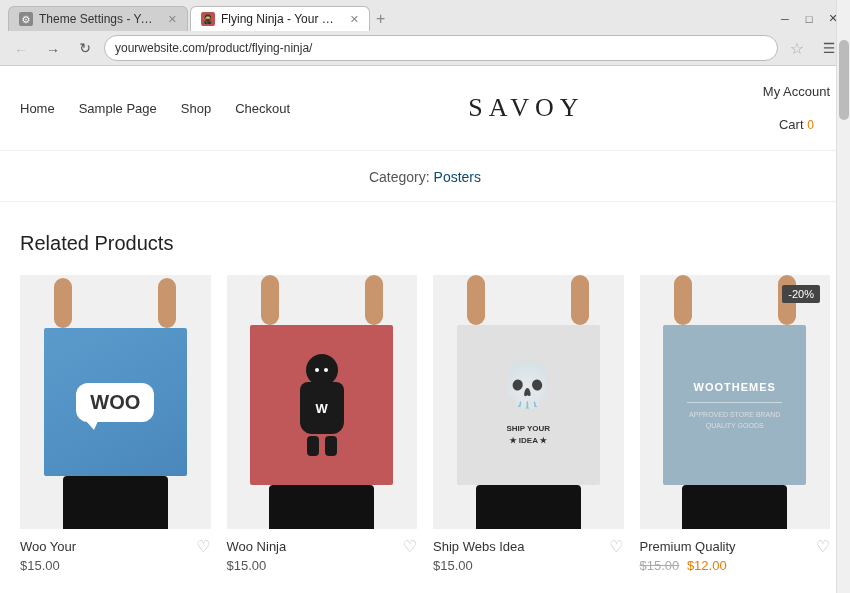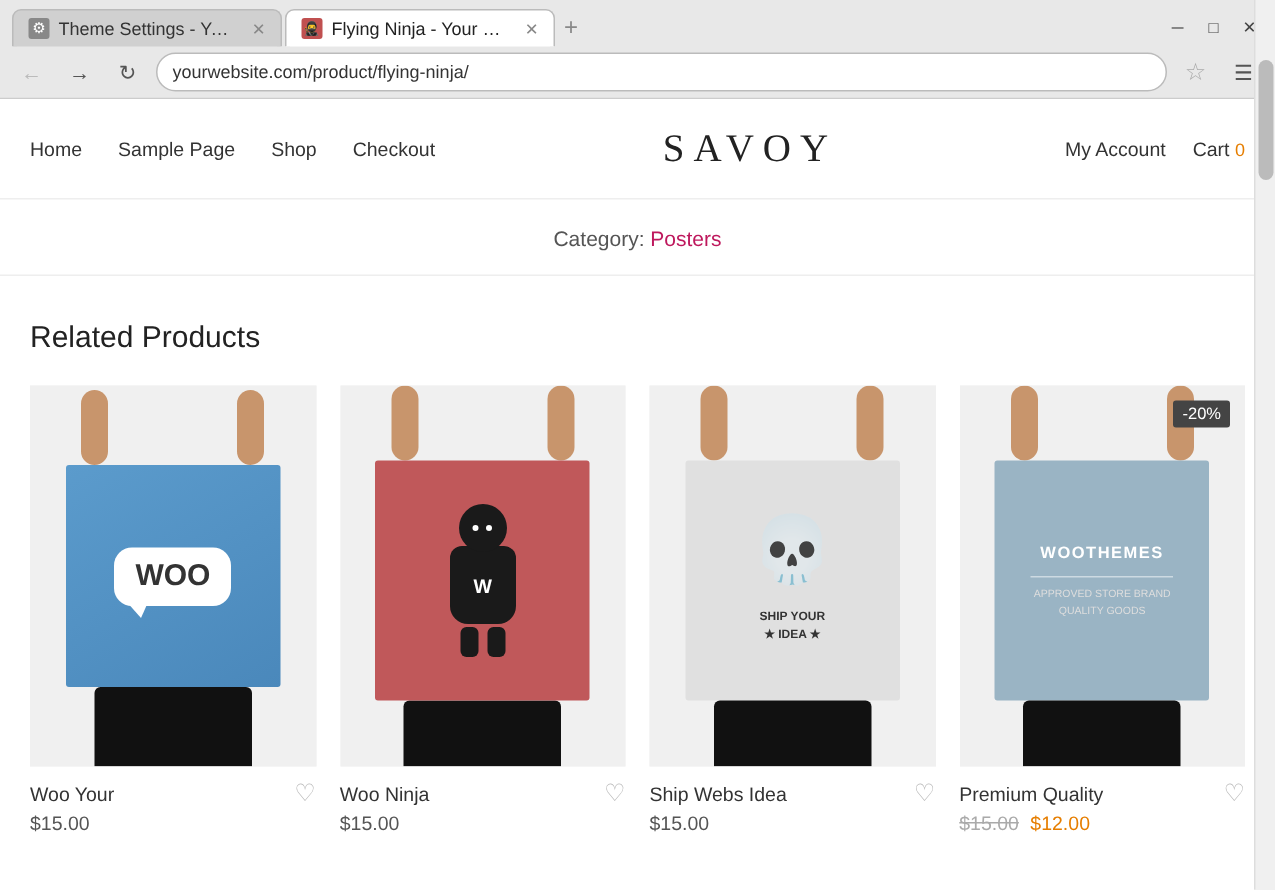--- a/index.html
+++ b/index.html
@@ -27,26 +27,26 @@
 
     
     .website { background: #fff; }
 
     
     .site-header { border-bottom: 1px solid #eee; padding: 0 20px; }
     .site-nav { display: flex; align-items: center; padding: 18px 0; }
     .nav-left { display: flex; gap: 24px; align-items: center; }
     .nav-link { font-size: 13px; color: #333; text-decoration: none; cursor: pointer; }
     .site-logo { flex: 1; text-align: center; font-family: Georgia, serif; font-size: 26px; letter-spacing: 6px; color: #222; font-weight: normal; }
-    .nav-right { display: flex; gap: 18px; align-items: center; }
+    .nav-right { display: flex; gap: 18px; align-items: center; flex-direction: column; }
     .cart-badge { color: #e67e00; font-size: 12px; }
 
     
     .category-bar { text-align: center; padding: 18px 0 16px; font-size: 14px; color: #555; border-bottom: 1px solid #eee; }
-    .category-bar a { color: #be185d; text-decoration: none; }
+    .category-bar a { color: #0c4a6e; text-decoration: none; }
 
     
     .related-products { padding: 30px 20px 40px; }
     .section-title { font-size: 20px; font-weight: normal; color: #222; margin-bottom: 20px; }
     .products-grid { display: grid; grid-template-columns: repeat(4, 1fr); gap: 16px; }
     .product-card { cursor: pointer; }
     .product-image { position: relative; width: 100%; aspect-ratio: 3/4; overflow: hidden; background: #f0f0f0; }
     .badge-sale { position: absolute; top: 10px; right: 10px; background: #444; color: #fff; font-size: 11px; padding: 3px 6px; border-radius: 2px; }
     .product-info { display: flex; align-items: center; justify-content: space-between; padding: 8px 0 2px; }
     .product-name { font-size: 13px; color: #333; }

